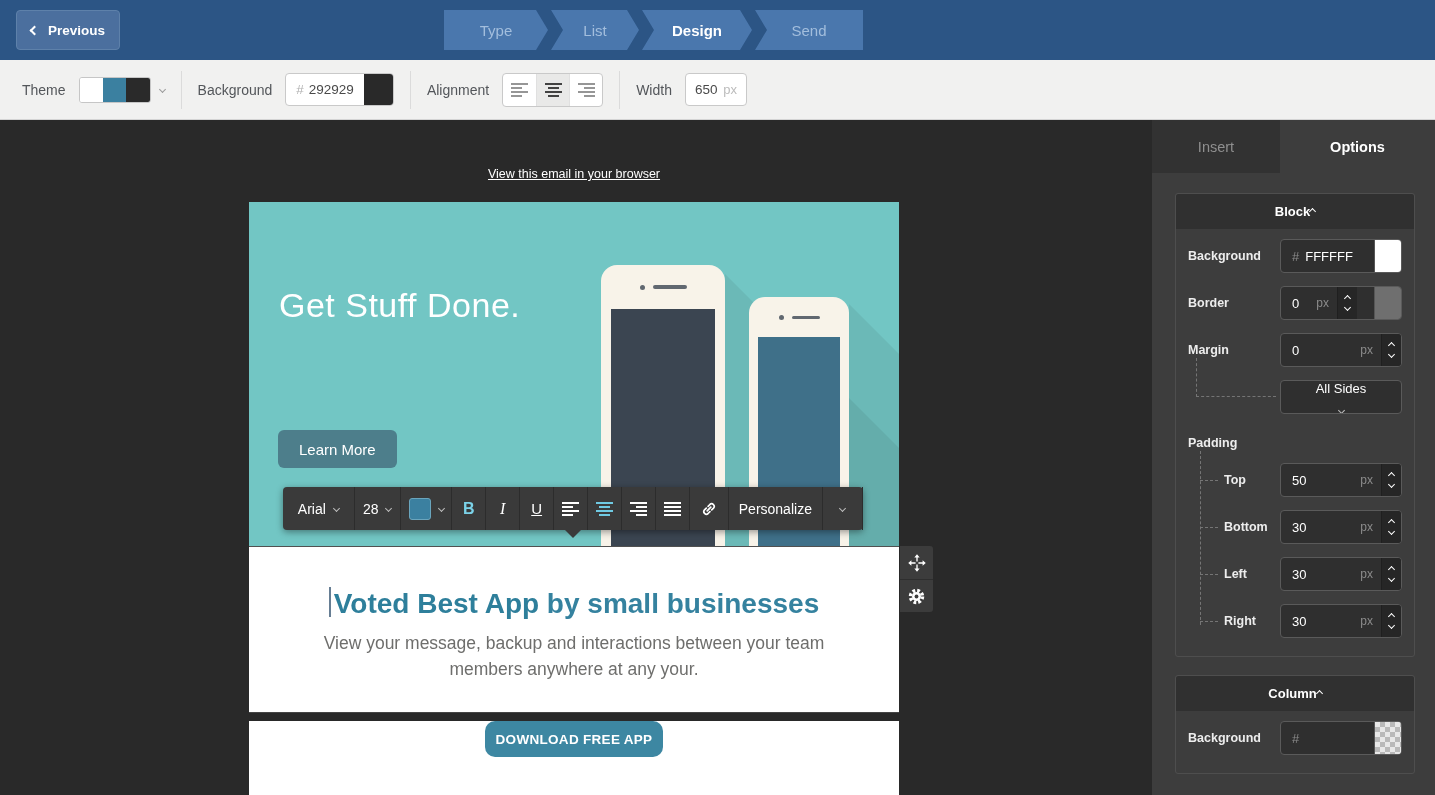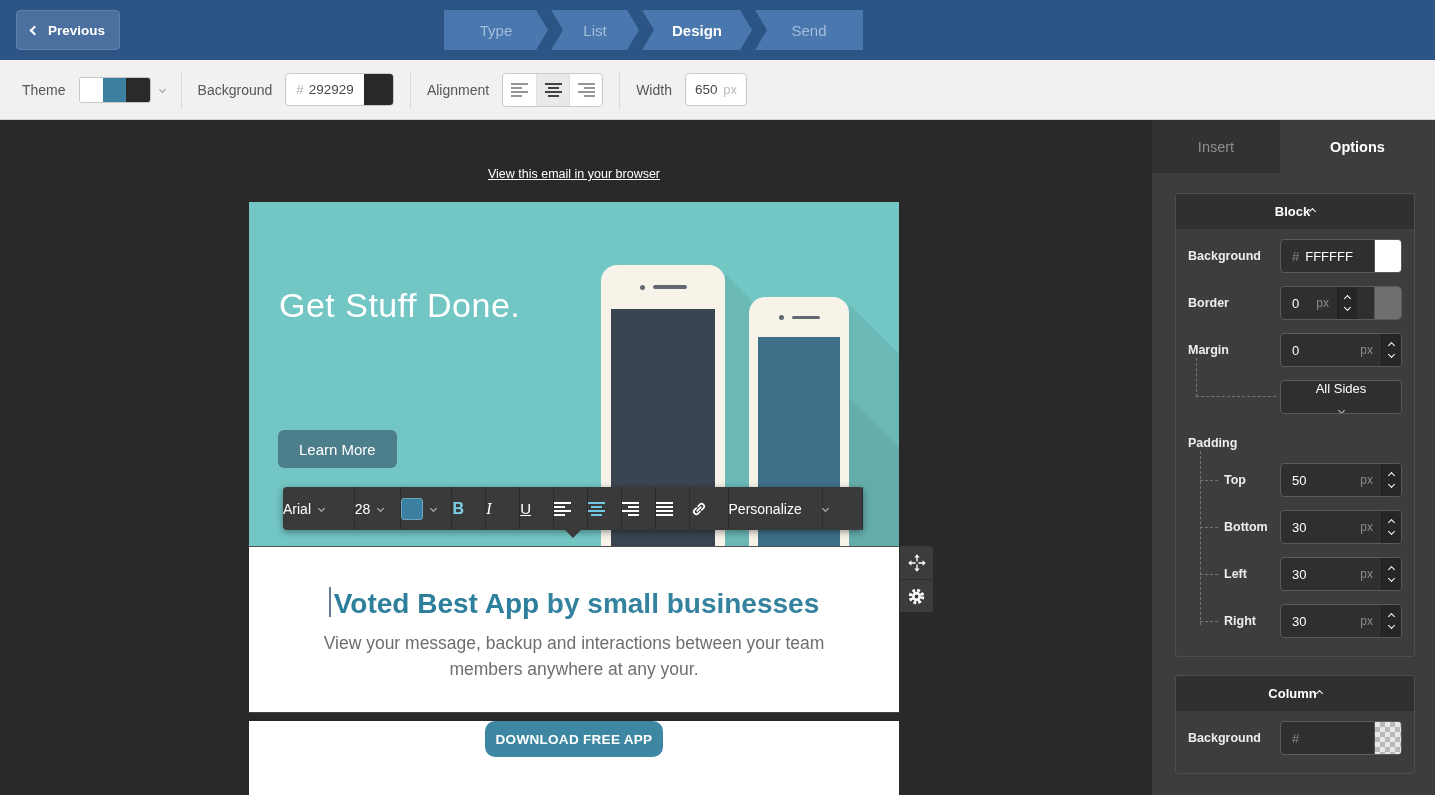--- a/index.html
+++ b/index.html
@@ -86,21 +86,21 @@
   .voted-rest { color:#35829f; }
   .voted-body { margin-top:10px; font-size:17.5px; line-height:1.5; color:#6e6e6c; }
 
   .block-download { height:82px; background:#fff; }
   .btn-download { display:block; margin:8px auto 0; width:178px; height:36px; background:#3d87a2;
     color:#fff; font-weight:bold; font-size:13.5px; letter-spacing:.3px; border-radius:10px; }
 
   
   .text-toolbar { position:absolute; left:283px; top:367px; width:580px; height:43px; background:#3a3a3a;
     border-radius:4px; display:flex; align-items:stretch; box-shadow:0 2px 7px rgba(0,0,0,.4); color:#fff; z-index:5; }
-  .tt-item { display:flex; align-items:center; justify-content:flex-start; gap:8px; border-right:1px solid #2c2c2c; cursor:pointer; font-size:14px; color:#fff; }
+  .tt-item { display:flex; align-items:center; justify-content:center; gap:8px; border-right:1px solid #2c2c2c; cursor:pointer; font-size:14px; color:#fff; }
   .tt-item:last-child { border-right:none; }
   .tt-font{width:72px}.tt-size{width:46px}.tt-color{width:52px}
   .tt-b,.tt-i,.tt-u{width:34px}.tt-al{width:34px}.tt-link{width:39px}.tt-pers{width:95px}.tt-more{width:40px}
   .tt-chv { color:#bdbdbd; }
   .tt-bold { color:#7bd2e8; font-weight:bold; font-size:16px; }
   .tt-italic { font-family:"Liberation Serif", serif; font-style:italic; font-size:16px; }
   .tt-underline { text-decoration:underline; font-size:15px; }
   .tt-swatch { width:22px; height:22px; border-radius:3px; border:1px solid #6aa5bd; cursor:pointer; }
   .tt-al.active { color:#6fc9e2; }
   .tt-pointer { position:absolute; left:282px; top:43px; width:0; height:0;

